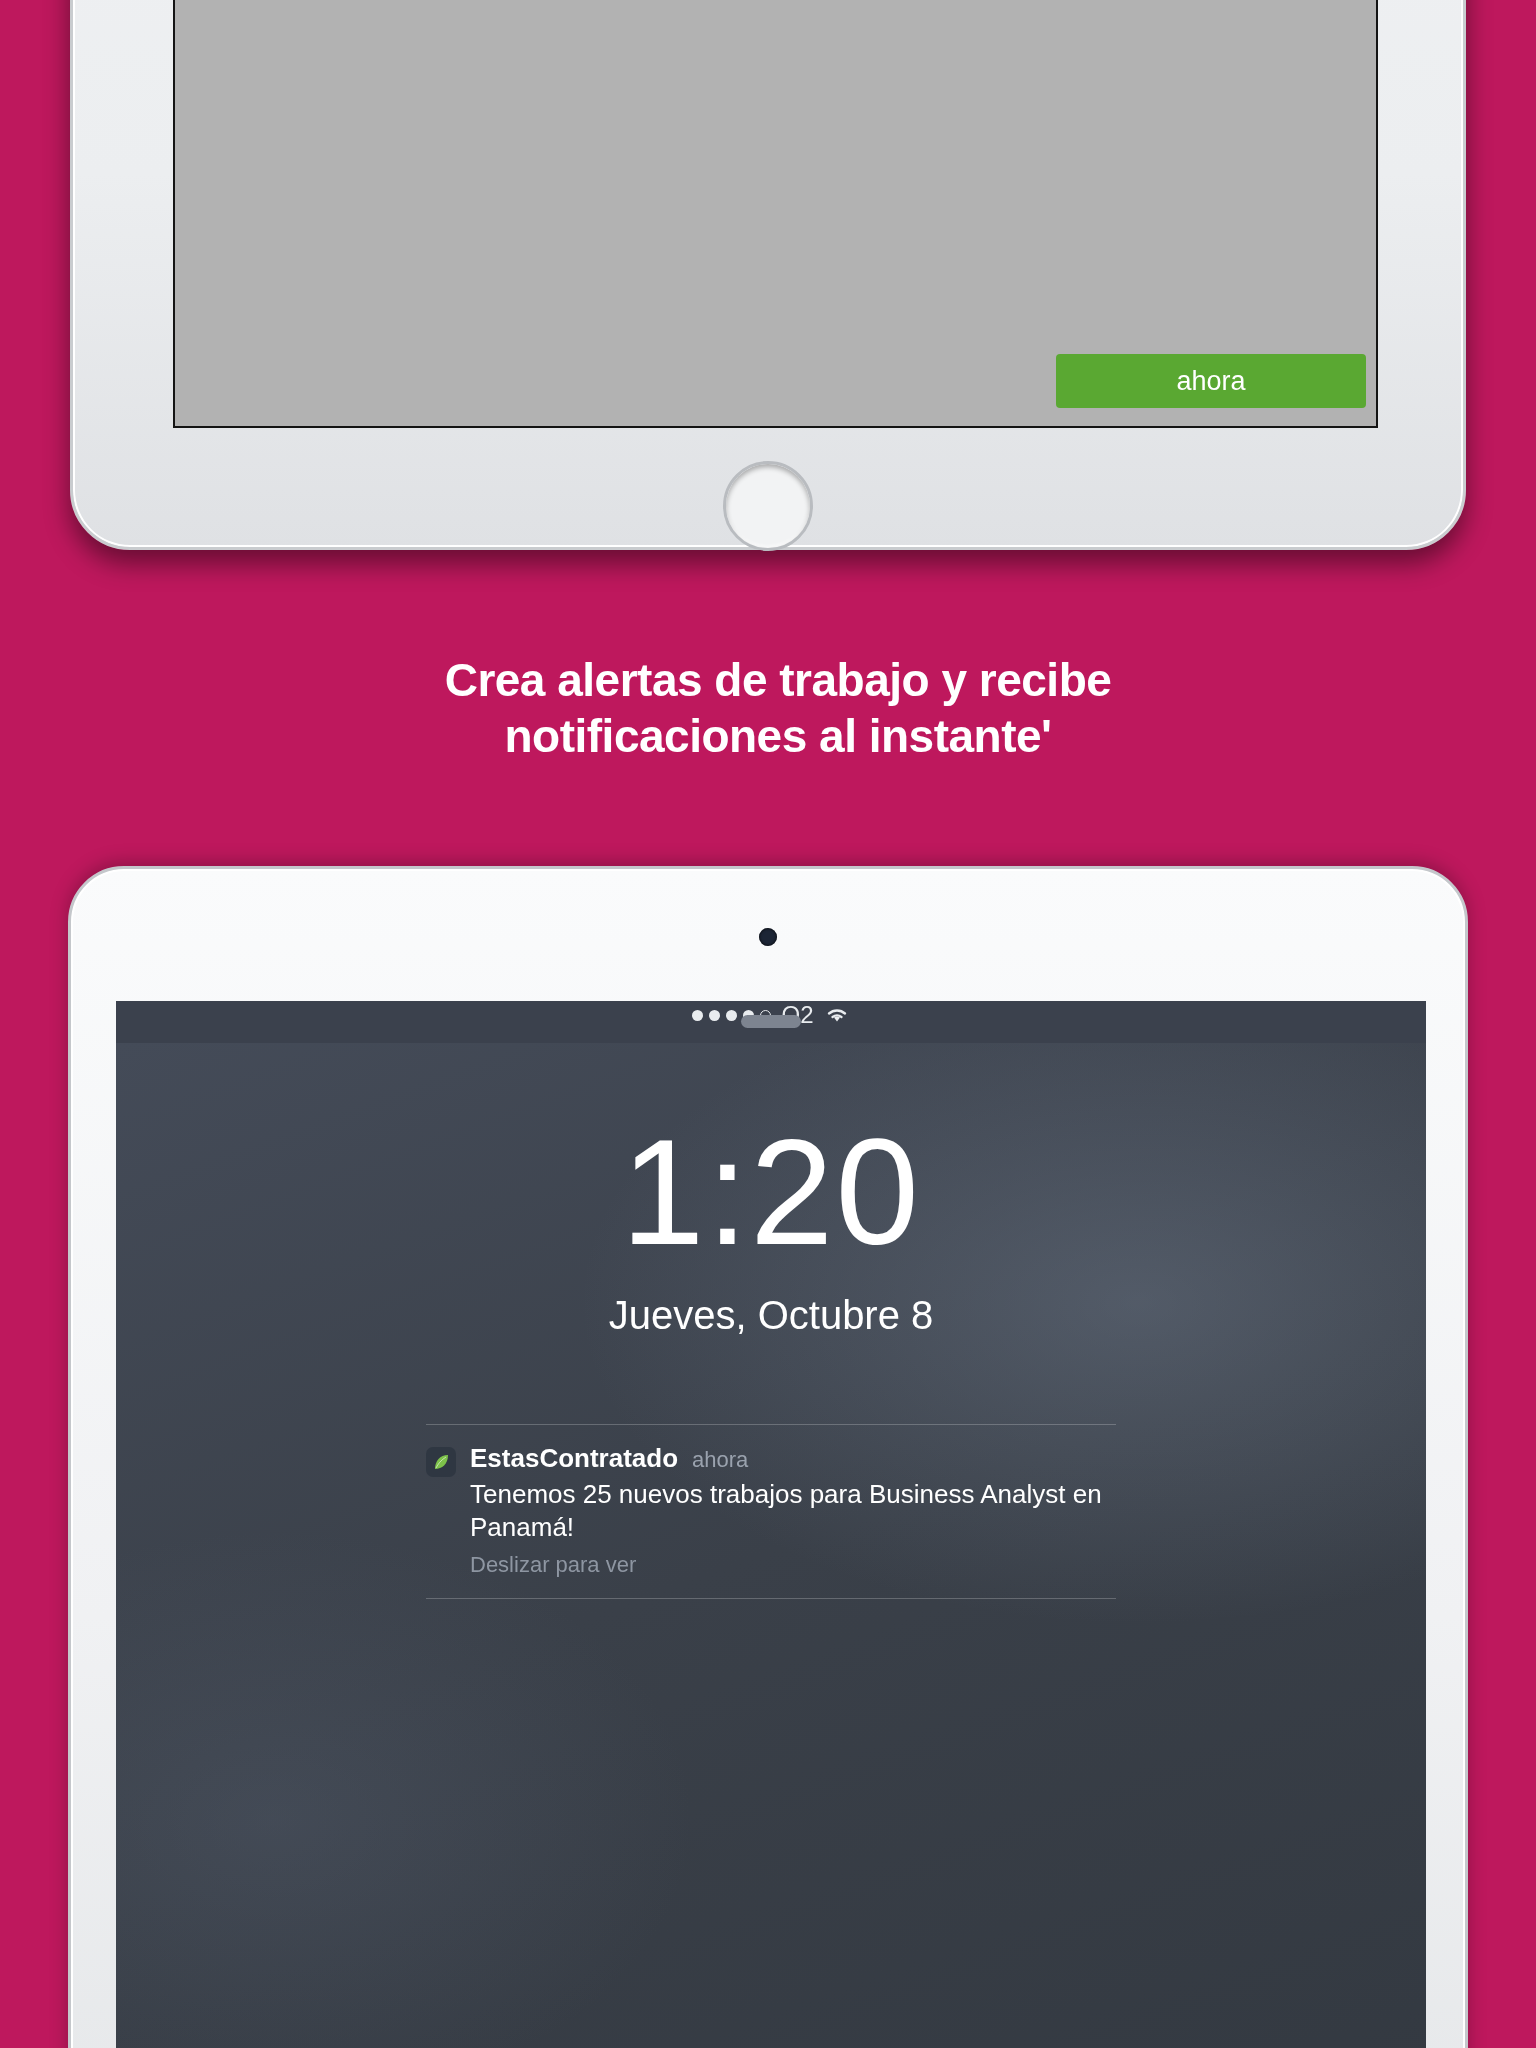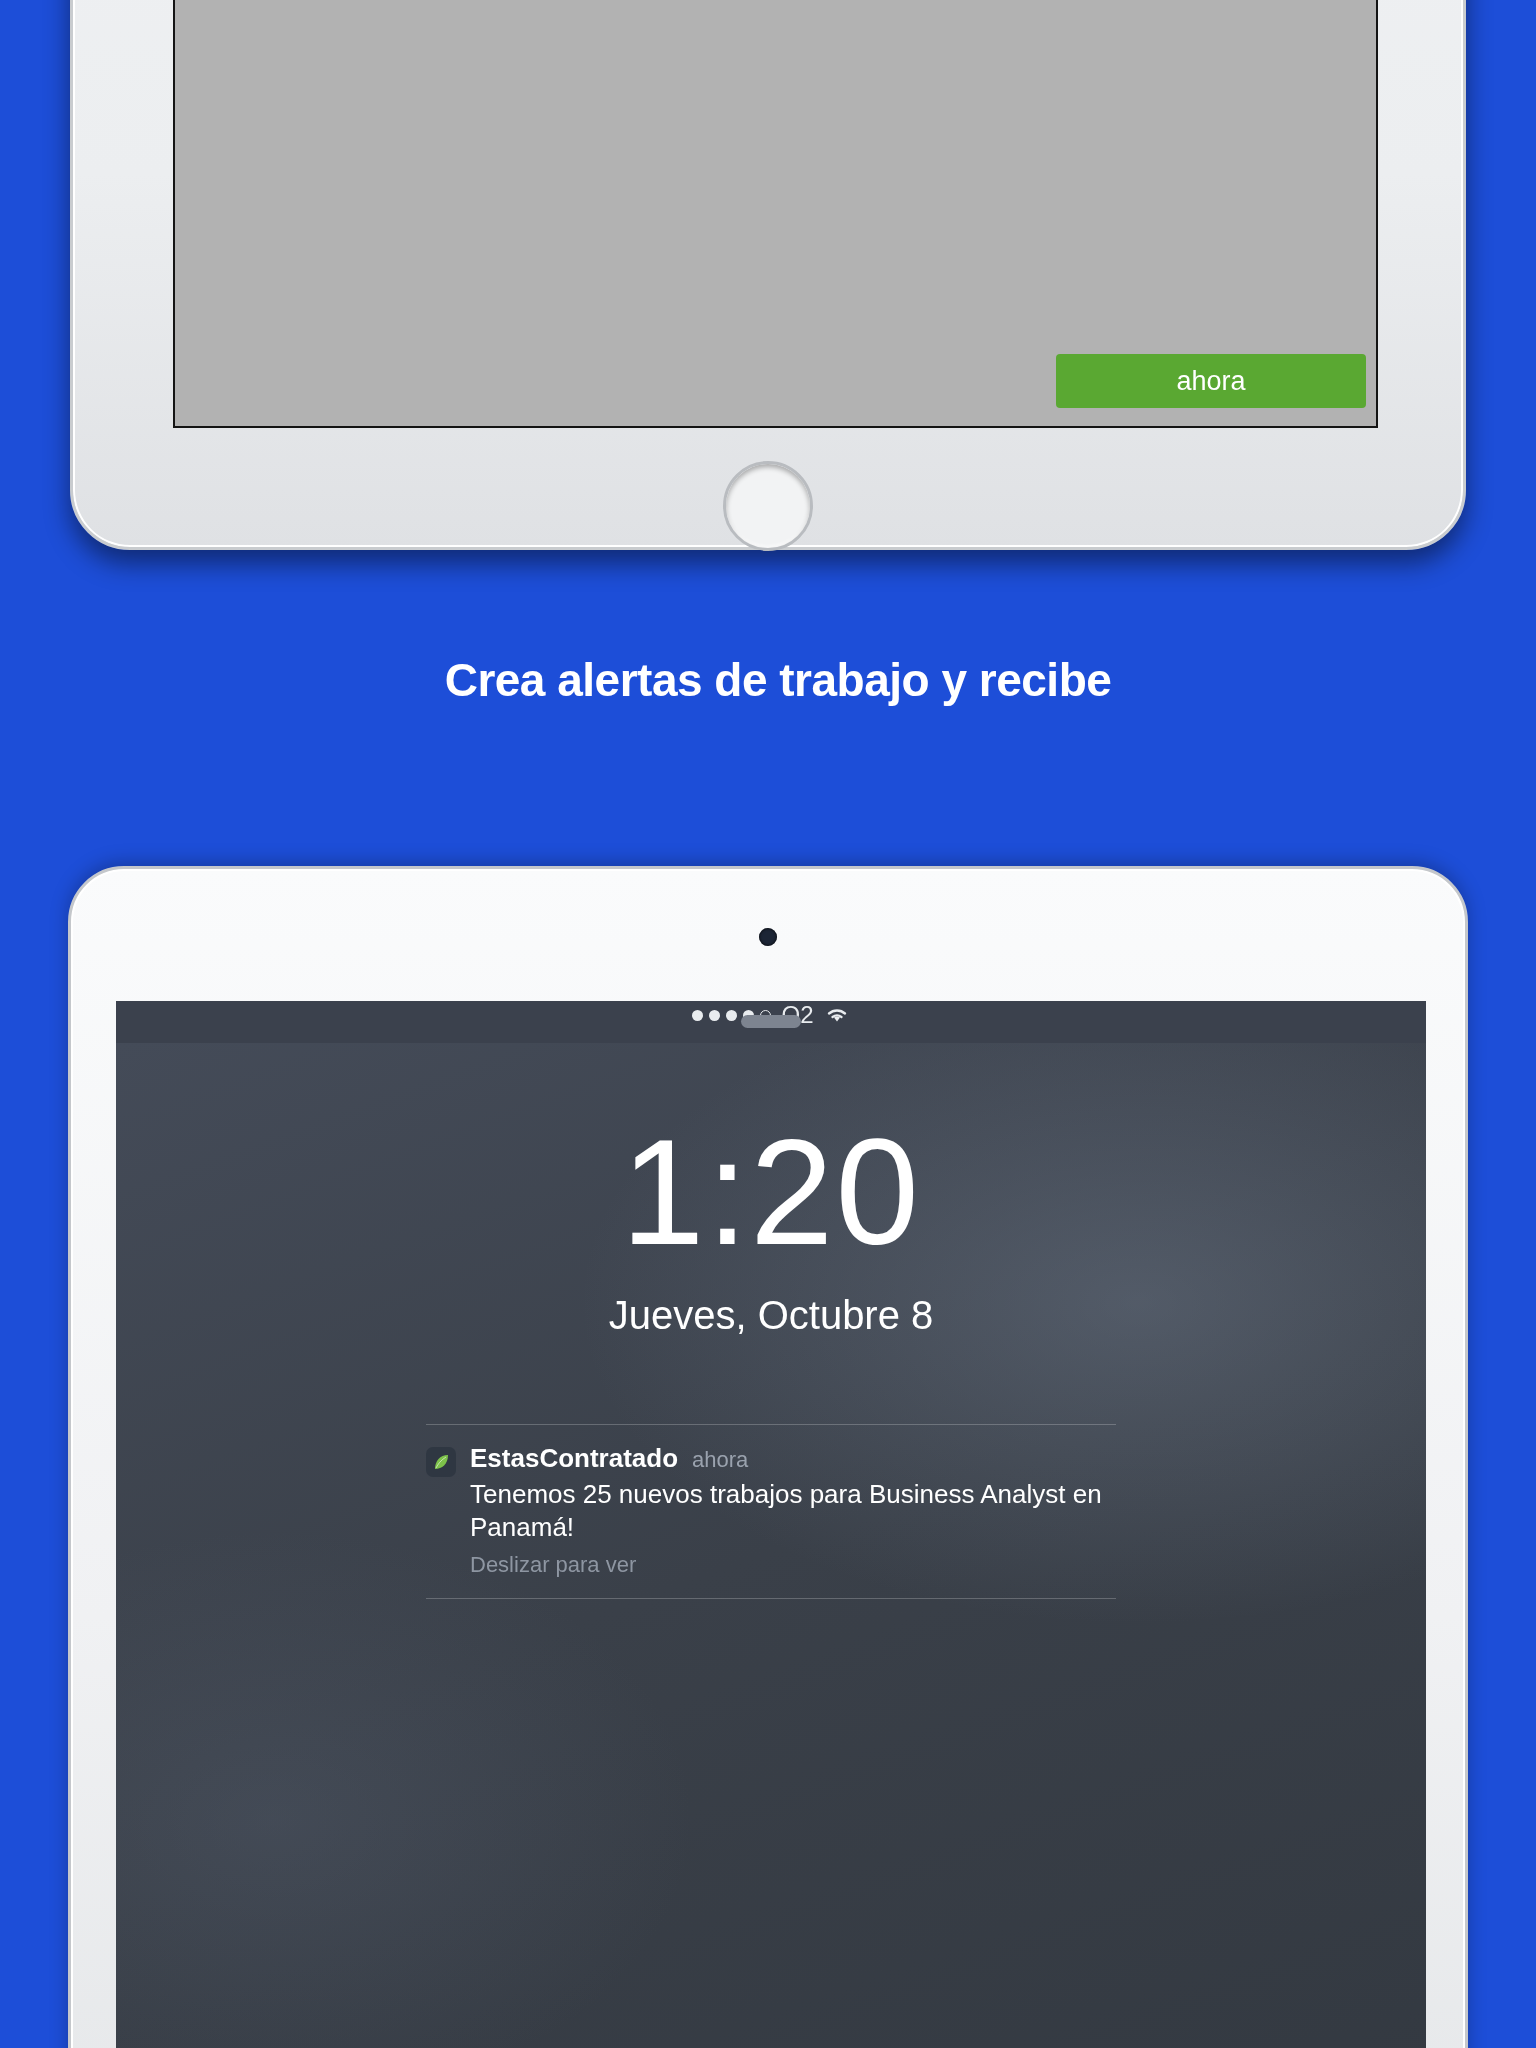--- a/index.html
+++ b/index.html
@@ -2,21 +2,21 @@
 <html><head>
 <meta charset="utf-8">
 <style>
   * { box-sizing: border-box; margin: 0; padding: 0; }
   html, body {
     width: 1536px; height: 2048px;
     background: #222b3a;
     font-family: "Liberation Sans", sans-serif;
     overflow: hidden;
   }
-  .page { position: relative; width: 1536px; height: 2048px; background: #1d4ed8; }
+  .page { position: relative; width: 1536px; height: 2048px; background: #be185d; }
 
   
   .device-top {
     position: absolute;
     left: 70px; top: -700px;
     width: 1396px; height: 1250px;
     background: linear-gradient(180deg,#f3f4f6 0%, #eceef0 70%, #dfe1e4 100%);
     border-radius: 60px;
     border: 3px solid #c9cccf;
     box-shadow: 0 14px 26px rgba(0,0,0,0.45), inset 0 0 0 2px #ffffff;
@@ -193,20 +193,21 @@
           <div class="apply-bar">ahora</div>
         </div>
 
       </div>
       <div class="home-button"></div>
     </div>
   </div>
 
   <div class="headline">
     <div>Crea alertas de trabajo y recibe</div>
+    <div>notificaciones al instante'</div>
   </div>
 
   <div class="device-bot">
     <div class="camera"></div>
     <div class="screen-bot">
 
       <div class="statusbar">
         <div class="sb-left">
           <span class="dots">
             <span class="dot"></span>

